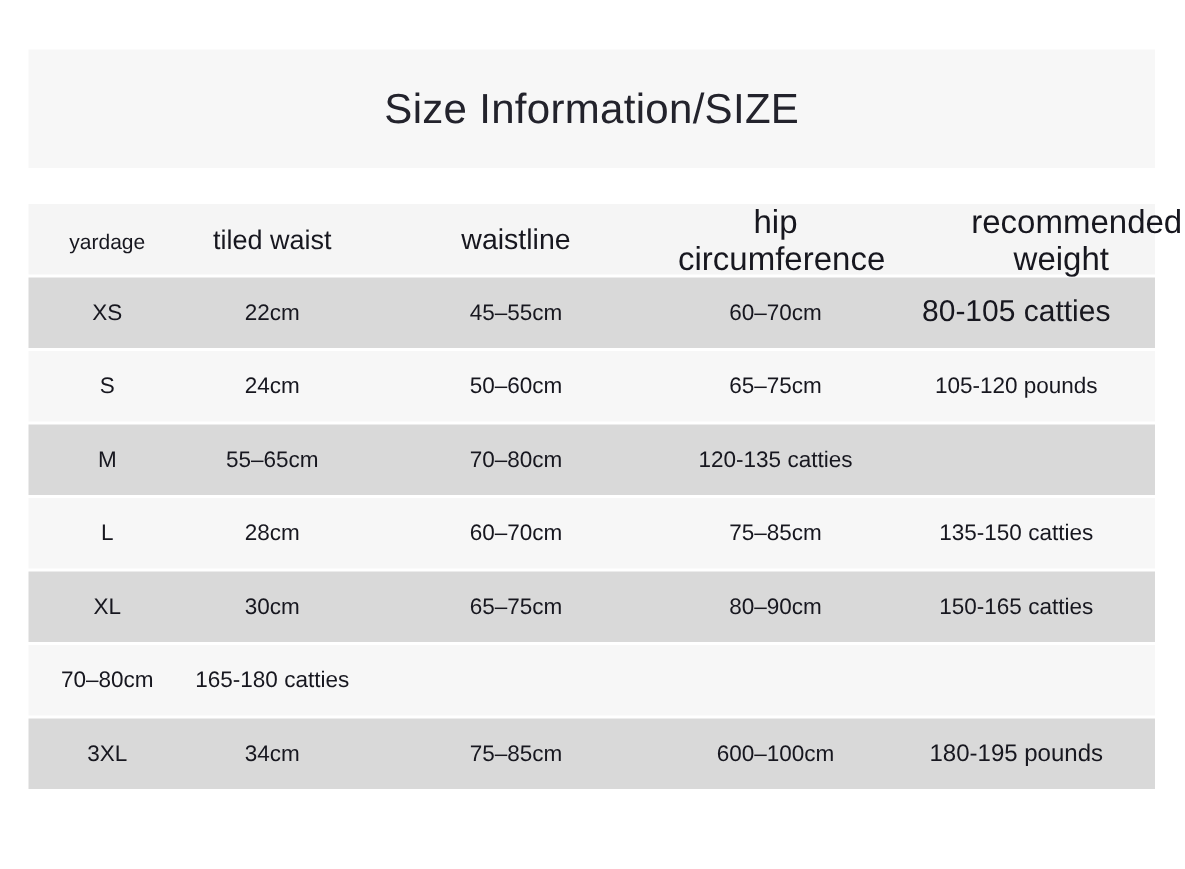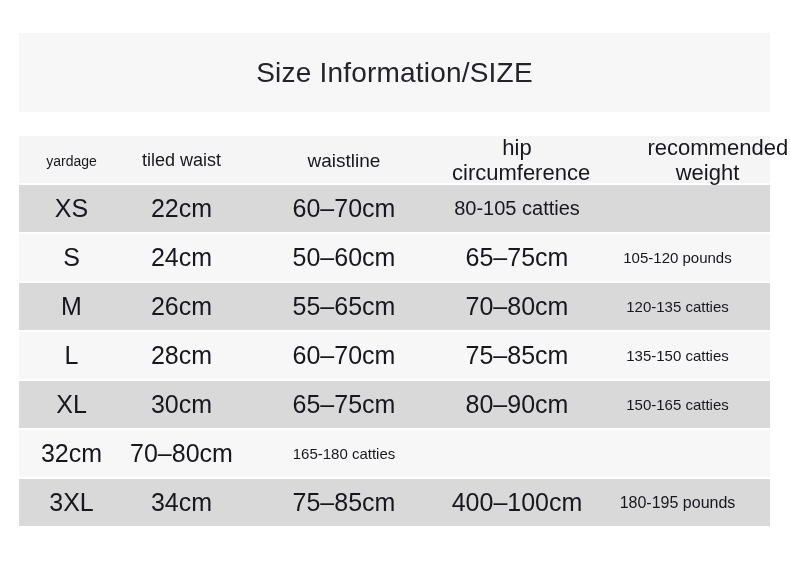--- a/index.html
+++ b/index.html
@@ -45,21 +45,21 @@
   .h-hip, .h-weight {
     text-align: center;
     font-size: 22px;
     line-height: 1.12;
     white-space: normal;
   }
   .h-hip span    { display: inline-block; max-width: 130px; }
   .h-weight      { padding-left: 32px; }
   .h-weight span { display: inline-block; max-width: 120px; margin-left: 28px; }
   
-  .c-size, .c-tiled, .c-waistline, .c-hip { font-size: 25px; }
+  .c-size, .c-tiled, .c-waistline, .c-hip { font-size: 15px; }
   .c-weight { font-size: 15px; }
   .w-lg .c-weight { font-size: 20px; }
   .w-md .c-weight { font-size: 16px; }
 </style>
 </head>
 <body>
 
 <div class="title-band">
   <div class="title">Size Information/SIZE</div>
 </div>
@@ -70,35 +70,35 @@
     <div class="cell h-yardage">yardage</div>
     <div class="cell h-tiled">tiled waist</div>
     <div class="cell h-waistline">waistline</div>
     <div class="cell h-hip"><span>hip circumference</span></div>
     <div class="cell h-weight"><span>recommended weight</span></div>
   </div>
 
   <div class="trow trow--dark w-lg">
     <div class="cell c-size">XS</div>
     <div class="cell c-tiled">22cm</div>
+    <div class="cell c-waistline">45–55cm</div>
     <div class="cell c-hip">60–70cm</div>
     <div class="cell c-weight">80-105 catties</div>
   </div>
 
   <div class="trow trow--light">
     <div class="cell c-size">S</div>
     <div class="cell c-tiled">24cm</div>
     <div class="cell c-waistline">50–60cm</div>
     <div class="cell c-hip">65–75cm</div>
     <div class="cell c-weight">105-120 pounds</div>
   </div>
 
   <div class="trow trow--dark">
     <div class="cell c-size">M</div>
-    <div class="cell c-tiled">26cm</div>
     <div class="cell c-waistline">55–65cm</div>
     <div class="cell c-hip">70–80cm</div>
     <div class="cell c-weight">120-135 catties</div>
   </div>
 
   <div class="trow trow--light">
     <div class="cell c-size">L</div>
     <div class="cell c-tiled">28cm</div>
     <div class="cell c-waistline">60–70cm</div>
     <div class="cell c-hip">75–85cm</div>
@@ -107,26 +107,25 @@
 
   <div class="trow trow--dark">
     <div class="cell c-size">XL</div>
     <div class="cell c-tiled">30cm</div>
     <div class="cell c-waistline">65–75cm</div>
     <div class="cell c-hip">80–90cm</div>
     <div class="cell c-weight">150-165 catties</div>
   </div>
 
   <div class="trow trow--light">
-    <div class="cell c-tiled">32cm</div>
     <div class="cell c-waistline">70–80cm</div>
     <div class="cell c-weight">165-180 catties</div>
   </div>
 
   <div class="trow trow--dark w-md">
     <div class="cell c-size">3XL</div>
     <div class="cell c-tiled">34cm</div>
     <div class="cell c-waistline">75–85cm</div>
-    <div class="cell c-hip">400–100cm</div>
+    <div class="cell c-hip">600–100cm</div>
     <div class="cell c-weight">180-195 pounds</div>
   </div>
 
 </div>
 
 </body></html>

